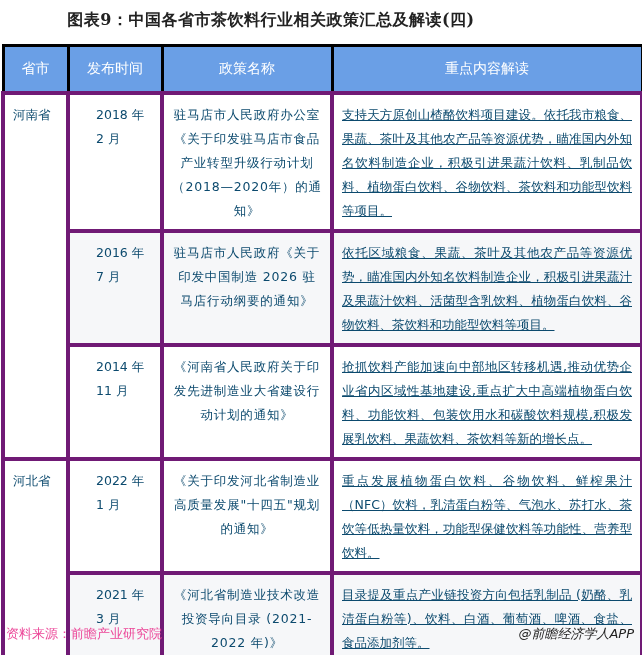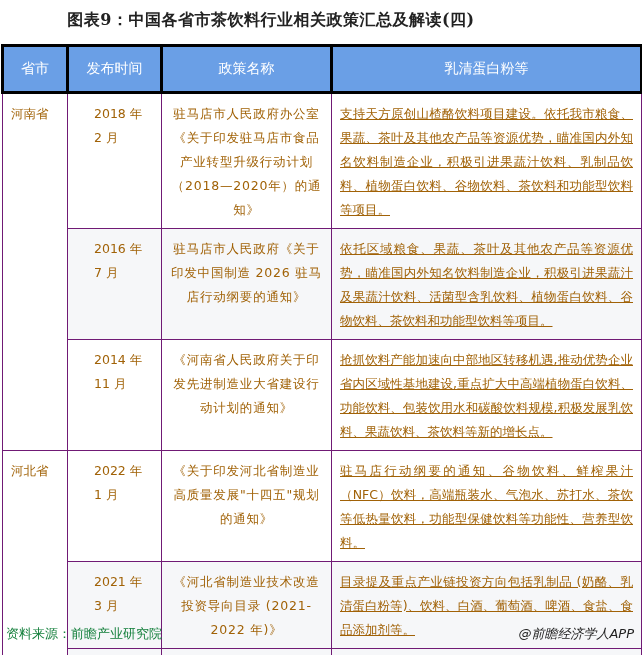--- a/index.html
+++ b/index.html
@@ -5,50 +5,50 @@
   html, body { margin: 0; padding: 0; background: #ffffff; }
   body { width: 642px; height: 655px; position: relative; overflow: hidden;
          font-family: "DejaVu Sans", "Liberation Sans", sans-serif; color: #3a3a3a; }
   .title { position: absolute; top: 10px; left: 0; width: 542px; text-align: center;
            font-family: "DejaVu Serif", "Liberation Serif", serif; font-weight: bold;
            font-size: 16px; color: #222; letter-spacing: 0.5px; }
   table { position: absolute; top: 44px; left: 1px; width: 639px; border-collapse: collapse;
           table-layout: fixed; font-size: 12.5px; }
   th { background: #6a9fe6; color: #ffffff; font-weight: normal; height: 42px;
        border: 3px solid #000000; font-size: 14px; text-align: center; vertical-align: middle; }
-  td { border: 1px solid #701a75; vertical-align: top; padding: 8px 8px 6px 8px;
-       line-height: 24px; color: #a16207; }
+  td { border: 4px solid #701a75; vertical-align: top; padding: 8px 8px 6px 8px;
+       line-height: 24px; color: #0c4a6e; }
   td.prov { padding-left: 8px; }
   td.date { padding-left: 26px; }
   td.name { letter-spacing: 0.8px; text-align: center; }
   td.content { text-align: justify; text-decoration: underline; }
   tr.shade td.date, tr.shade td.name, tr.shade td.content { background: #f6f7f9; }
   tr.white td.date, tr.white td.name, tr.white td.content { background: #ffffff; }
   td.prov { background: #ffffff; }
-  .footer-left { position: absolute; left: 6px; top: 625px; font-size: 13px; color: #15803d; }
+  .footer-left { position: absolute; left: 6px; top: 625px; font-size: 13px; color: #ec4899; }
   .footer-right { position: absolute; right: 8px; top: 625px; font-size: 13px; color: #222; font-style: italic; }
 </style>
 </head>
 <body>
 
 <div class="title">图表9：中国各省市茶饮料行业相关政策汇总及解读(四)</div>
 
 <table>
   <colgroup>
     <col style="width:65px">
     <col style="width:94px">
     <col style="width:170px">
     <col style="width:310px">
   </colgroup>
   <thead>
     <tr>
       <th>省市</th>
       <th>发布时间</th>
       <th>政策名称</th>
-      <th>乳清蛋白粉等</th>
+      <th>重点内容解读</th>
     </tr>
   </thead>
   <tbody>
     <tr class="white" style="height:96px">
       <td class="prov" rowspan="3">河南省</td>
       <td class="date">2018 年 2 月</td>
       <td class="name">驻马店市人民政府办公室《关于印发驻马店市食品产业转型升级行动计划（2018—2020年）的通知》</td>
       <td class="content">支持天方原创山楂酪饮料项目建设。依托我市粮食、果蔬、茶叶及其他农产品等资源优势，瞄准国内外知名饮料制造企业，积极引进果蔬汁饮料、乳制品饮料、植物蛋白饮料、谷物饮料、茶饮料和功能型饮料等项目。</td>
     </tr>
     <tr class="shade" style="height:100px">
@@ -58,21 +58,21 @@
     </tr>
     <tr class="white" style="height:96px">
       <td class="date">2014 年 11 月</td>
       <td class="name">《河南省人民政府关于印发先进制造业大省建设行动计划的通知》</td>
       <td class="content">抢抓饮料产能加速向中部地区转移机遇,推动优势企业省内区域性基地建设,重点扩大中高端植物蛋白饮料、功能饮料、包装饮用水和碳酸饮料规模,积极发展乳饮料、果蔬饮料、茶饮料等新的增长点。</td>
     </tr>
     <tr class="white" style="height:78px">
       <td class="prov" rowspan="3">河北省</td>
       <td class="date">2022 年 1 月</td>
       <td class="name">《关于印发河北省制造业高质量发展"十四五"规划的通知》</td>
-      <td class="content">驻马店行动纲要的通知、谷物饮料、鲜榨果汁（NFC）饮料，高端瓶装水、气泡水、苏打水、茶饮等低热量饮料，功能型保健饮料等功能性、营养型饮料。</td>
+      <td class="content">重点发展植物蛋白饮料、谷物饮料、鲜榨果汁（NFC）饮料，乳清蛋白粉等、气泡水、苏打水、茶饮等低热量饮料，功能型保健饮料等功能性、营养型饮料。</td>
     </tr>
     <tr class="shade" style="height:79px">
       <td class="date">2021 年 3 月</td>
       <td class="name">《河北省制造业技术改造投资导向目录 (2021-2022 年)》</td>
       <td class="content">目录提及重点产业链投资方向包括乳制品 (奶酪、乳清蛋白粉等)、饮料、白酒、葡萄酒、啤酒、食盐、食品添加剂等。</td>
     </tr>
     <tr class="shade" style="height:78px">
       <td class="date">2020 年 4 月</td>
       <td class="name">《关于印发邯郸市食品工业发展规划 (2020-2025 年) 的通知》</td>
       <td class="content">发展粮油精深加工产品、绿色方便休闲食品、优质酒保健酒和饮料、家庭厨房食品工业化、功能性保健性食品 5 大优势产品系列。</td>

